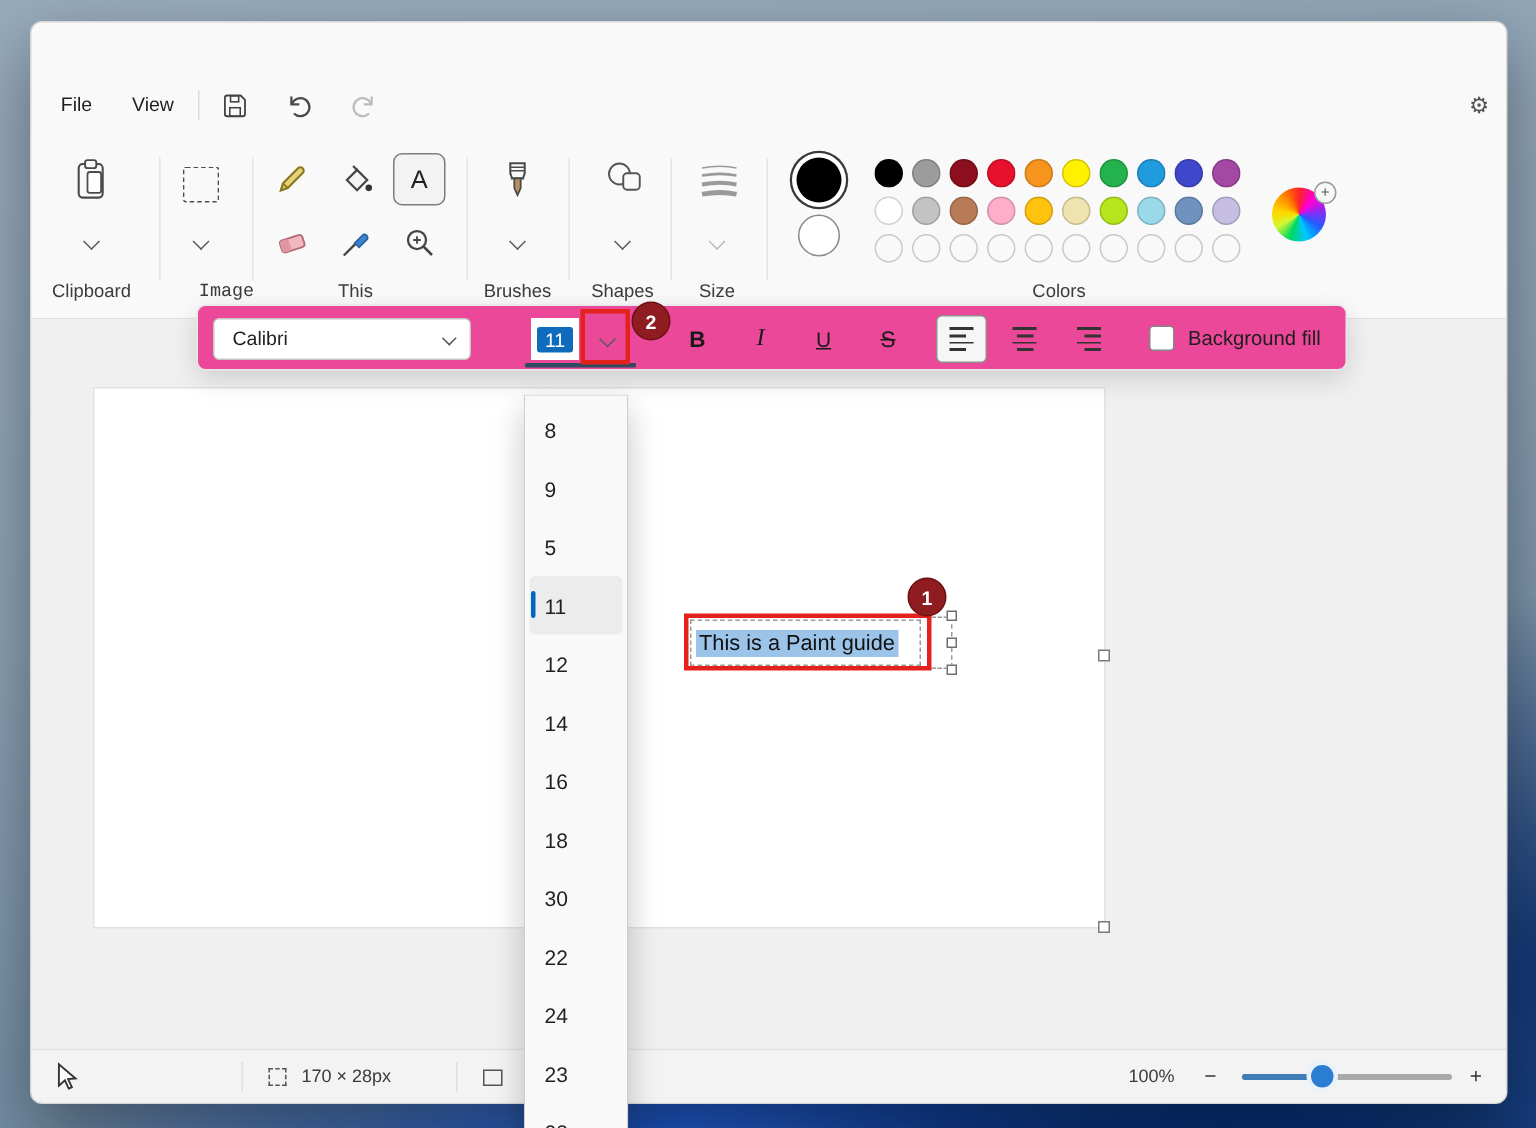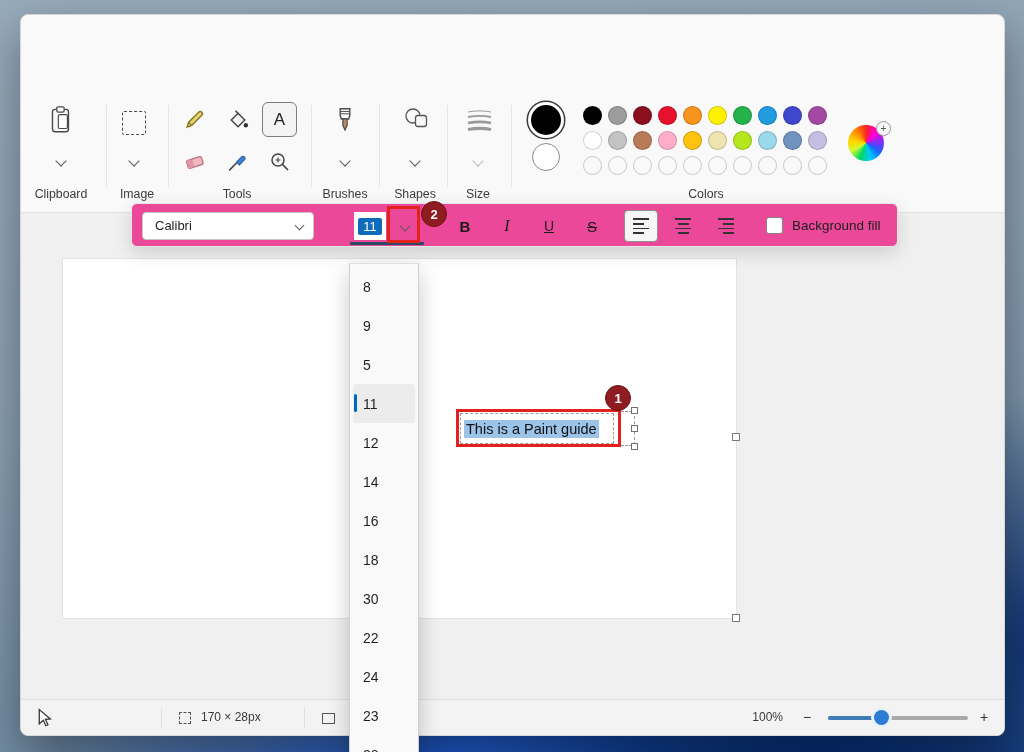--- a/index.html
+++ b/index.html
@@ -168,39 +168,66 @@
     background:#2b7cd3; box-shadow:0 0 0 3px #e9f1fa; }
 </style>
 </head>
 <body>
 
 <div class="wallpaper"></div>
 
 <div class="window">
 
 
+  <div class="menubar">
+    <div class="menu-item mi-file">File</div>
+    <div class="menu-item mi-view">View</div>
+    <div class="menu-sep"></div>
+    <div class="menu-icon-btn mb-save">
+      <svg width="21" height="21" viewBox="0 0 24 24">
+        <path d="M4.5 6 a1.8 1.8 0 0 1 1.8-1.8 h10.2 L19.8 7.5 v10.7 a1.8 1.8 0 0 1 -1.8 1.8 H6.3 a1.8 1.8 0 0 1 -1.8-1.8 z" fill="none" stroke="#444" stroke-width="1.4"></path>
+        <rect x="8.2" y="13.5" width="8" height="6.5" fill="none" stroke="#444" stroke-width="1.2"></rect>
+        <rect x="8.8" y="4.4" width="6.2" height="4.6" fill="none" stroke="#444" stroke-width="1.2"></rect>
+      </svg>
+    </div>
+    <div class="menu-icon-btn mb-undo">
+      <svg width="21" height="21" viewBox="0 0 22 22">
+        <path d="M5.5 4.5 v5.5 h5.5" fill="none" stroke="#4a4a4a" stroke-width="1.6"></path>
+        <path d="M5.9 9.8 a6.3 6.3 0 1 1 1.4 6.6" fill="none" stroke="#4a4a4a" stroke-width="1.6"></path>
+      </svg>
+    </div>
+    <div class="menu-icon-btn mb-redo">
+      <svg width="21" height="21" viewBox="0 0 22 22" style="transform:scale(-1,1)">
+        <path d="M5.5 4.5 v5.5 h5.5" fill="none" stroke="#bdbdbd" stroke-width="1.6"></path>
+        <path d="M5.9 9.8 a6.3 6.3 0 1 1 1.4 6.6" fill="none" stroke="#bdbdbd" stroke-width="1.6"></path>
+      </svg>
+    </div>
+    <div class="menu-icon-btn mb-gear">
+      <span>⚙</span>
+    </div>
+  </div>
 
   <div class="ribbon">
 
     <div class="tool-btn" style="left:24px; top:12px; width:32px; height:38px;">
       <svg width="28" height="32" viewBox="0 0 26 30">
         <rect x="5" y="5" width="15" height="21" rx="2.5" fill="none" stroke="#4a4a4a" stroke-width="1.3"></rect>
         <rect x="9" y="2.6" width="7" height="5" rx="1.5" fill="#f9f9f9" stroke="#4a4a4a" stroke-width="1.2"></rect>
         <rect x="10.5" y="10" width="8.5" height="13" rx="1.5" fill="#ffffff" stroke="#4a4a4a" stroke-width="1.1"></rect>
       </svg>
     </div>
     <span class="chev" style="left:36px; top:68px;"></span>
     <div class="group-label" style="left:0px;">Clipboard</div>
     <div class="rdiv" style="left:85px;"></div>
 
     <div class="tool-btn" style="left:97px; top:18px; width:32px; height:32px;">
       <span class="dashed-rect"></span>
     </div>
     <span class="chev" style="left:109px; top:68px;"></span>
-    <div class="group-label" style="left:76px;">Image</div>
+    <div class="group-label" style="left:90px;font-family:Liberation Mono, monospace;">Image</div>
     <div class="rdiv" style="left:147px;"></div>
 
     <div class="tool-btn" style="left:160px; top:17px; width:27px; height:27px;">
       <svg width="25" height="25" viewBox="0 0 24 24">
         <path d="M5 19.2 L6.4 14.6 L16 5 a2.1 2.1 0 0 1 3 3 L9.4 17.6 Z" fill="#e7d27a" stroke="#8a7a1e" stroke-width="1.4"></path>
         <path d="M6.4 14.6 L9.4 17.6" stroke="#8a7a1e" stroke-width="1.2"></path>
       </svg>
     </div>
     <div class="tool-btn" style="left:203px; top:17px; width:27px; height:27px;">
       <svg width="25" height="25" viewBox="0 0 24 24">
@@ -226,21 +253,21 @@
         <path d="M11 12.5 l2.8 2.8 5.4-5.4 a2.2 2.2 0 0 0 -2.8-2.8 l-5.4 5.4 z" fill="#3b82d0" stroke="#2b5f9e" stroke-width="1"></path>
       </svg>
     </div>
     <div class="tool-btn" style="left:245px; top:59px; width:27px; height:27px;">
       <svg width="24" height="24" viewBox="0 0 24 24">
         <circle cx="10" cy="10" r="6" fill="none" stroke="#444" stroke-width="1.5"></circle>
         <path d="M14.5 14.5 L20 20" stroke="#444" stroke-width="1.7"></path>
         <path d="M10 7.5 v5 M7.5 10 h5" stroke="#444" stroke-width="1.2"></path>
       </svg>
     </div>
-    <div class="group-label" style="left:176px;">Tools</div>
+    <div class="group-label" style="left:176px;">This</div>
     <div class="rdiv" style="left:290px;"></div>
 
     <div class="tool-btn" style="left:308px; top:12px; width:32px; height:38px;">
       <svg width="28" height="32" viewBox="0 0 26 30">
         <path d="M8.5 4.5 h9 v6 c0 1.5 -1 2 -1 3.5 h-7 c0-1.5 -1-2 -1-3.5 z" fill="none" stroke="#4a4a4a" stroke-width="1.3"></path>
         <path d="M9 7 h8 M9 9.2 h8" stroke="#4a4a4a" stroke-width="0.9"></path>
         <path d="M11 14 h4 v6 l-2 4.5 -2-4.5 z" fill="#b98d62" stroke="#4a4a4a" stroke-width="1.1"></path>
       </svg>
     </div>
     <span class="chev" style="left:320px; top:68px;"></span>

